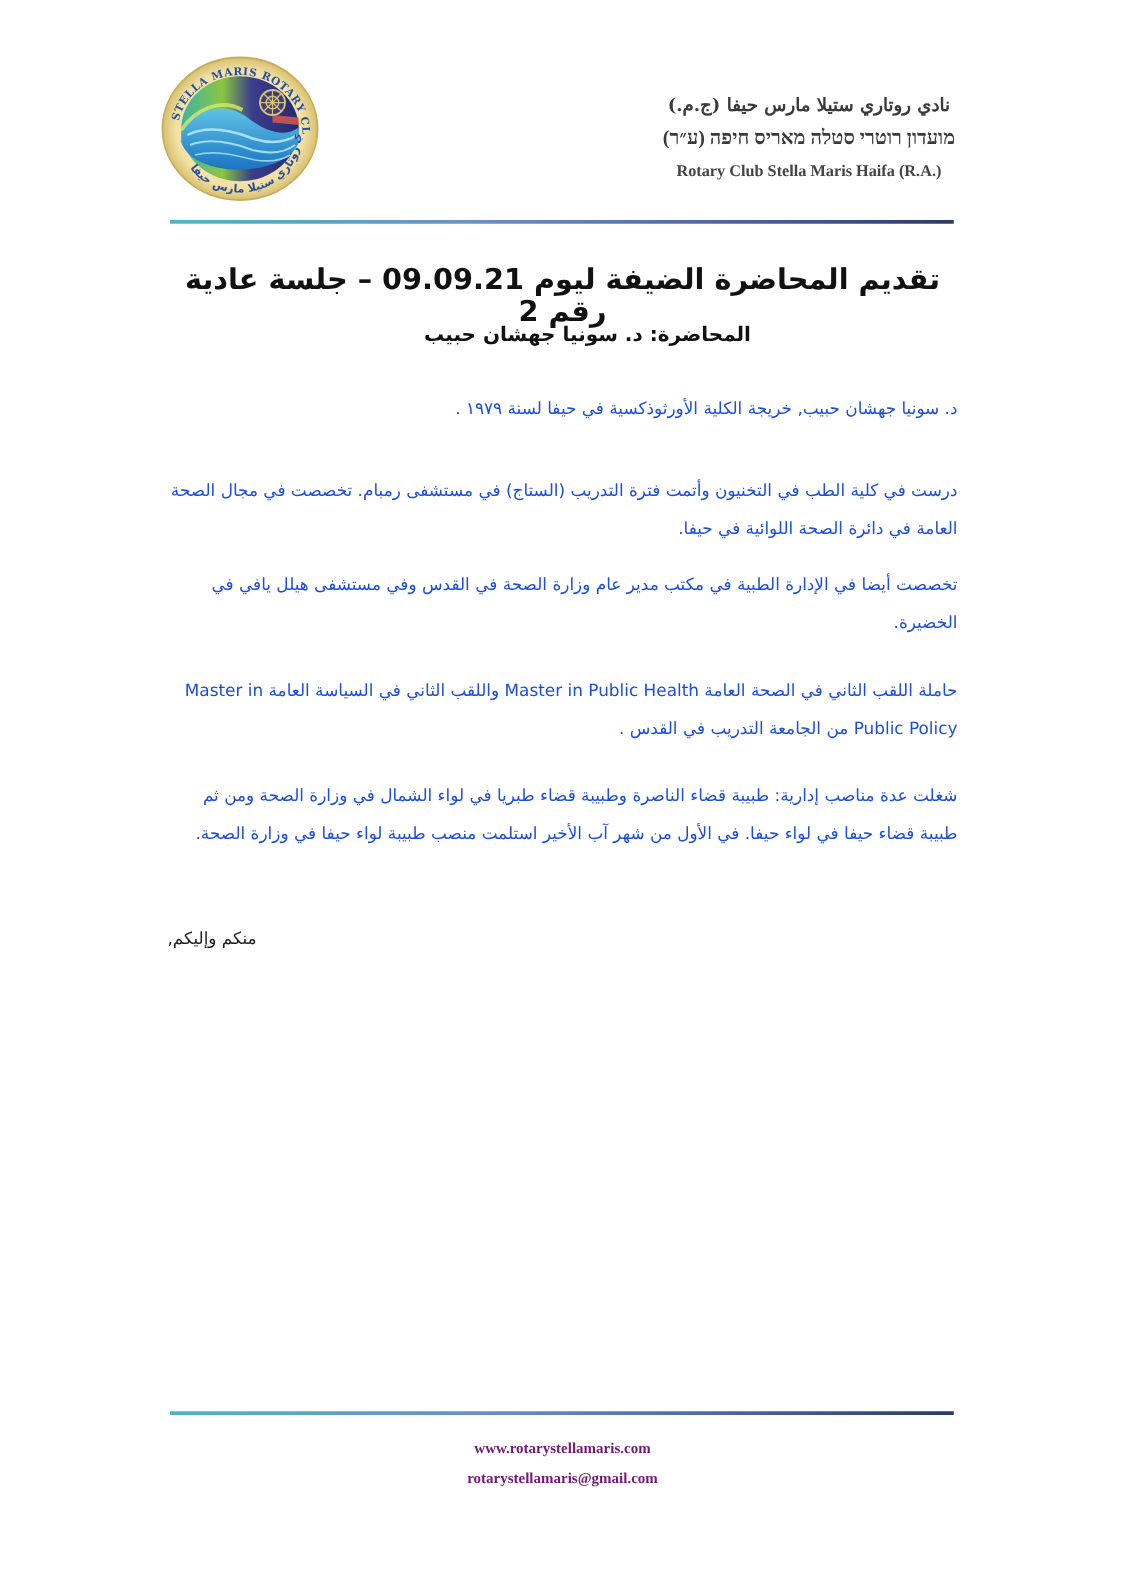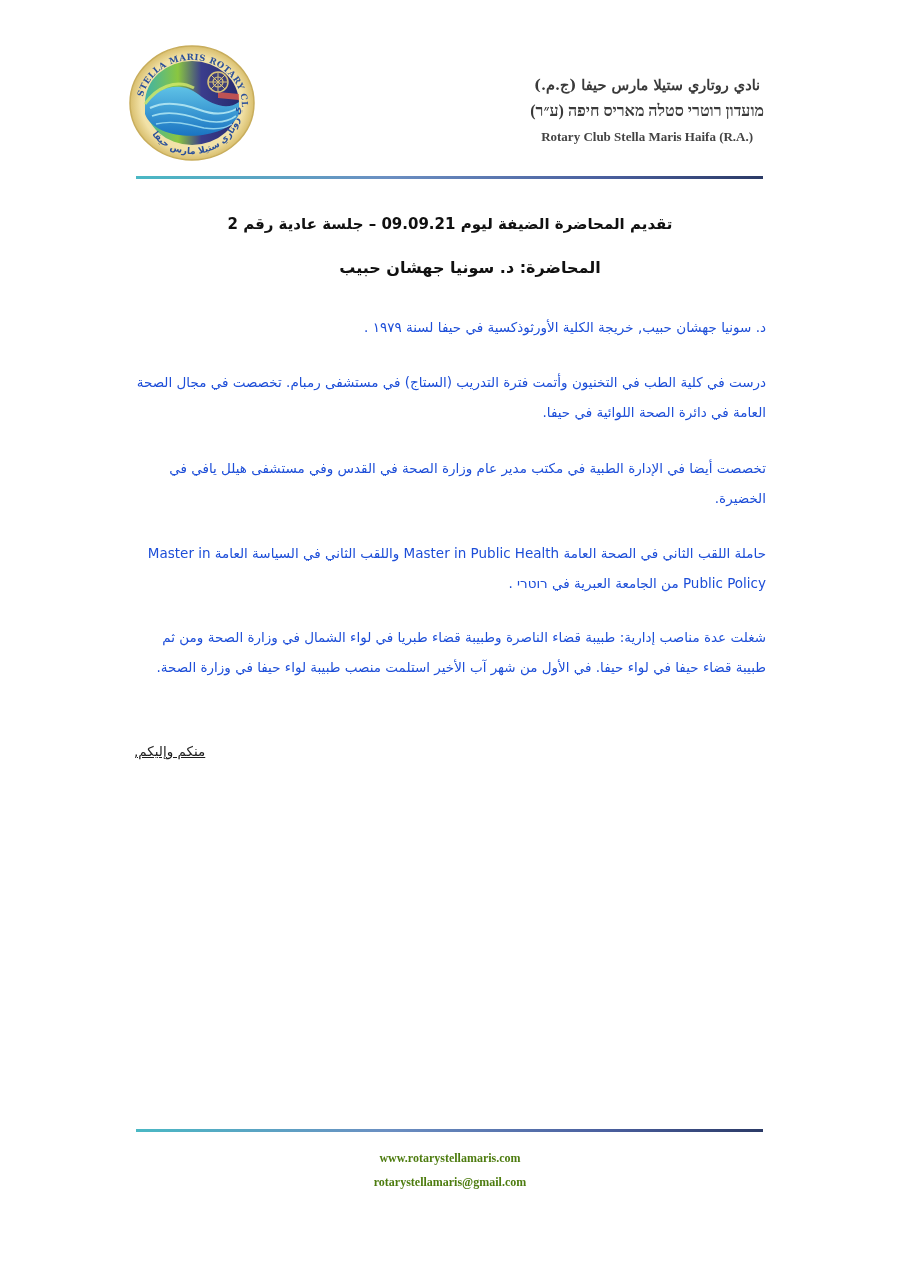--- a/index.html
+++ b/index.html
@@ -71,76 +71,75 @@
     .content {
       position: absolute;
       left: 134px;
       width: 632px;
       direction: rtl;
       text-align: right;
     }
     .title {
       top: 211px;
       text-align: center;
-      font-size: 15px;
+      font-size: 23px;
       font-weight: bold;
       line-height: 26px;
       color: #111;
     }
     .lecturer {
       top: 257px;
       text-align: center;
       font-size: 16px;
       font-weight: bold;
       line-height: 22px;
       color: #111;
       padding-left: 40px;
     }
     .para {
       font-size: 13.5px;
       line-height: 30px;
       color: #1d4ed8;
     }
     .p1 { top: 312px; }
-    .p2 { top: 367px; }
+    .p2 { top: 378px; }
     .p3 { top: 453px; }
     .p4 { top: 538px; }
     .p5 { top: 622px; }
 
     .closing {
       position: absolute;
       left: 134px;
       width: 632px;
       direction: rtl;
       text-align: left;
       top: 736px;
       font-size: 13.5px;
       line-height: 30px;
     }
     .closing .greeting {
       display: inline-block;
-      text-decoration: underline;
       text-align: center;
     }
     .closing .line { display: block; text-align: left; }
     .closing .line span { direction: rtl; unicode-bidi: embed; }
 
     .ltr { direction: ltr; unicode-bidi: embed; }
 
     
     .footer {
       position: absolute;
       left: 0;
       width: 900px;
       top: 1146px;
       text-align: center;
       font-family: "Liberation Serif", serif;
       font-weight: bold;
       font-size: 12px;
-      color: #4d7c0f;
+      color: #701a75;
       line-height: 24px;
     }
     .footer div { height: 24px; }
   </style>
 </head>
 <body>
 
 <div class="logo">
   <svg viewBox="0 0 128 118" xmlns="http://www.w3.org/2000/svg">
     <defs>
@@ -193,21 +192,21 @@
 </div>
 
 <div class="rule top"></div>
 
 <div class="content title">تقديم المحاضرة الضيفة ليوم 09.09.21 – جلسة عادية رقم 2</div>
 <div class="content lecturer">المحاضرة: د. سونيا جهشان حبيب</div>
 
 <div class="content para p1">د. سونيا جهشان حبيب, خريجة الكلية الأورثوذكسية في حيفا لسنة ١٩٧٩ .</div>
 <div class="content para p2">درست في كلية الطب في التخنيون وأتمت فترة التدريب (الستاج) في مستشفى رمبام. تخصصت في مجال الصحة العامة في دائرة الصحة اللوائية في حيفا.</div>
 <div class="content para p3">تخصصت أيضا في الإدارة الطبية في مكتب مدير عام وزارة الصحة في القدس وفي مستشفى هيلل يافي في الخضيرة.</div>
-<div class="content para p4"><span>حاملة اللقب الثاني في الصحة العامة </span><span class="ltr">Master in Public Health</span><span> واللقب الثاني في السياسة العامة </span><span class="ltr">Master in Public Policy</span><span> من الجامعة العبرية في רוטרי .</span></div>
+<div class="content para p4"><span>حاملة اللقب الثاني في الصحة العامة </span><span class="ltr">Master in Public Health</span><span> واللقب الثاني في السياسة العامة </span><span class="ltr">Master in Public Policy</span><span> من الجامعة التدريب في القدس .</span></div>
 <div class="content para p5">شغلت عدة مناصب إدارية: طبيبة قضاء الناصرة وطبيبة قضاء طبريا في لواء الشمال في وزارة الصحة ومن ثم طبيبة قضاء حيفا في لواء حيفا. في الأول من شهر آب الأخير استلمت منصب طبيبة لواء حيفا في وزارة الصحة.</div>
 
 <div class="closing">
   <div class="line"><span class="greeting">منكم وإليكم,</span></div>
 </div>
 
 <div class="rule bottom"></div>
 
 <div class="footer">
   <div>www.rotarystellamaris.com</div>

